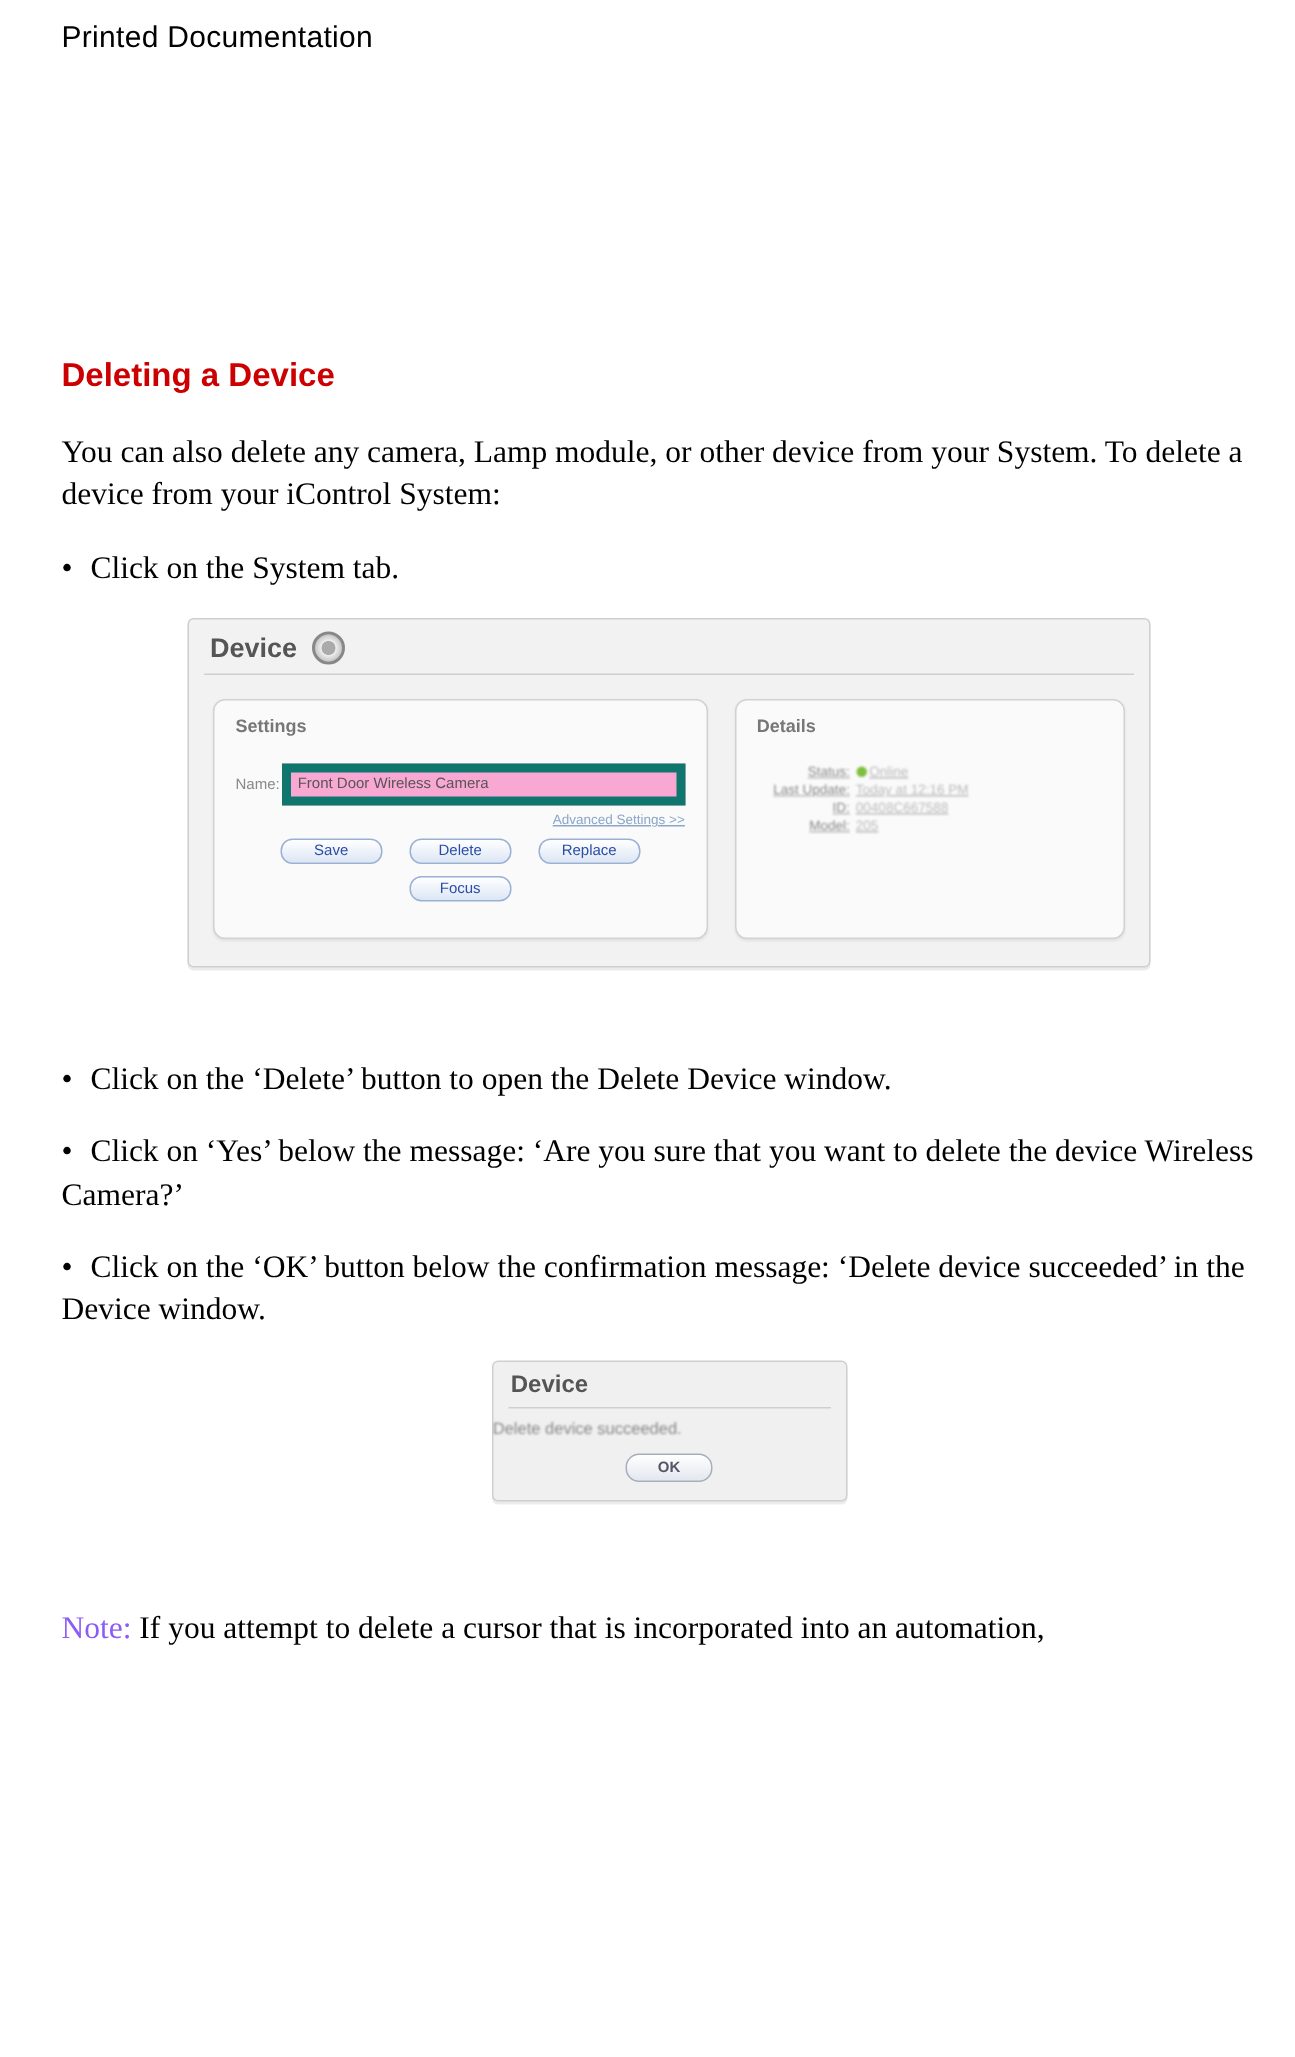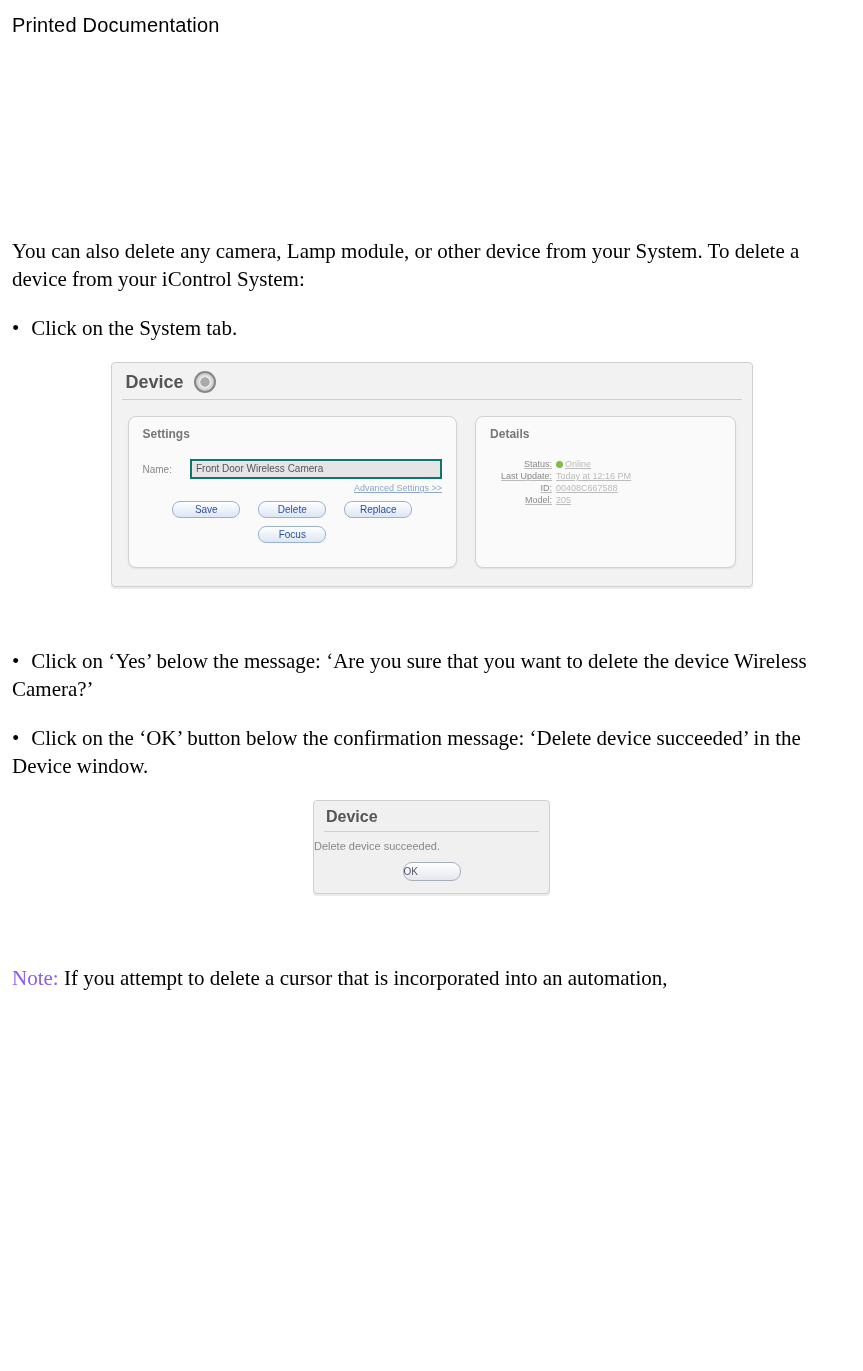--- a/index.html
+++ b/index.html
@@ -5,20 +5,21 @@
 body {
   margin: 0;
   padding: 0;
   font-family: "Times New Roman", Times, serif;
   background: #fff;
   color: #000;
   width: 863px;
 }
 .page {
   padding: 14px 12px 20px 12px;
+  margin-left: 29px;
 }
 .header {
   font-family: Arial, Helvetica, sans-serif;
   font-size: 20px;
   margin-bottom: 200px;
   letter-spacing: 0.2px;
 }
 .section-title {
   font-family: Arial, Helvetica, sans-serif;
   font-size: 22px;
@@ -101,36 +102,36 @@
 .panel-head {
   font-size: 12px;
   color: #777;
   font-weight: bold;
   margin-bottom: 18px;
   filter: blur(0.4px);
 }
 .name-row {
   display: flex;
   align-items: center;
-  gap: 18px;
+  gap: 2px;
   margin-bottom: 4px;
   filter: blur(0.5px);
 }
 .name-label {
   font-size: 10px;
   color: #888;
 }
 .name-input {
   flex: 1;
   height: 16px;
   line-height: 16px;
   font-size: 10px;
-  border: 2px solid #0f766e;
+  border: 6px solid #0f766e;
   padding: 0 4px;
-  background: #e5e5e5;
+  background: #f9a8d4;
   color: #555;
 }
 .adv-row {
   text-align: right;
   font-size: 9px;
   color: #8aa6c8;
   margin-bottom: 8px;
   filter: blur(0.5px);
   text-decoration: underline;
 }
@@ -198,35 +199,37 @@
   font-size: 11px;
   color: #888;
   padding: 8px 0 6px 0;
   filter: blur(0.6px);
 }
 .ok-btn {
   width: 56px;
   height: 17px;
   line-height: 17px;
   margin: 4px auto 12px auto;
-  text-align: left;
+  text-align: center;
   font-size: 10px;
   color: #556;
   background: linear-gradient(#ffffff, #e3e7ee);
   border: 1px solid #a6aebc;
   border-radius: 9px;
   filter: blur(0.5px);
+  font-weight: bold;
 }
 </style>
 </head>
 <body>
 
 <div class="page">
   <div class="header">Printed Documentation</div>
 
+  <div class="section-title">Deleting a Device</div>
 
   <p class="body">You can also delete any camera, Lamp module, or other device from your System. To delete a device from your iControl System:</p>
 
   <p class="bullet"><span class="dot">•</span>&nbsp;<span>Click on the System tab.</span></p>
 
 
   <div class="fig1">
     <div class="fig1-title">
       <span class="t">Device</span>
       <span class="camera-icon"></span>
@@ -266,20 +269,21 @@
           </div>
           <div class="detail-row">
             <span class="detail-label">Model:</span>
             <span>205</span>
           </div>
         </div>
       </div>
     </div>
   </div>
 
+  <p class="bullet"><span class="dot">•</span>&nbsp;<span>Click on the ‘Delete’ button to open the Delete Device window.</span></p>
 
   <p class="bullet"><span class="dot">•</span>&nbsp;<span>Click on ‘Yes’ below the message: ‘Are you sure that you want to delete the device Wireless Camera?’</span></p>
 
   <p class="bullet"><span class="dot">•</span>&nbsp;<span>Click on the ‘OK’ button below the confirmation message: ‘Delete device succeeded’ in the Device window.</span></p>
 
   <div class="fig2">
     <div class="fig2-title">Device</div>
     <div class="hr"></div>
     <div class="fig2-msg">Delete device succeeded.</div>
     <div class="ok-btn">OK</div>

